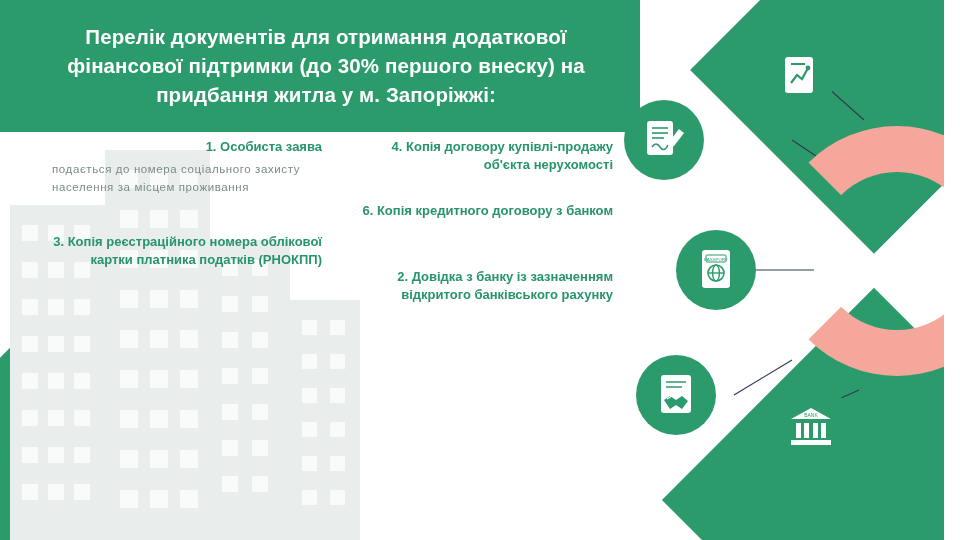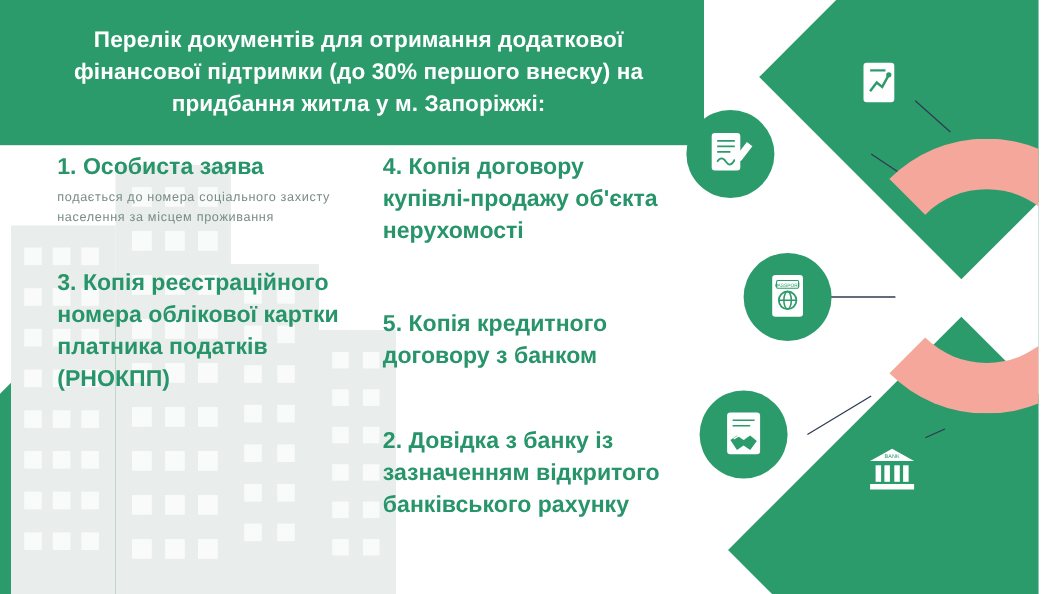--- a/index.html
+++ b/index.html
@@ -71,24 +71,25 @@
   }
   
   .col {
     position: absolute;
     color: #27946a;
   }
   .col-left { left: 52px; top: 138px; width: 270px; }
   .col-right { left: 348px; top: 138px; width: 265px; }
   .item { margin-bottom: 14px; }
   .item-title {
-    font-size: 21px;
+    font-size: 13px;
     font-weight: bold;
     line-height: 1.38;
     color: #27946a;
+    text-align: right;
   }
   .item-sub {
     margin-top: 5px;
     font-size: 11.5px;
     line-height: 1.55;
     color: #7a8c84;
     letter-spacing: 0.6px;
     font-weight: normal;
   }
   .gap-1 { margin-bottom: 36px; }
@@ -221,25 +222,25 @@
     <div class="item gap-1">
       <div class="item-title">1. Особиста заява</div>
       <div class="item-sub">подається до номера соціального захисту населення за місцем проживання</div>
     </div>
     <div class="item gap-3">
       <div class="item-title">3. Копія реєстраційного номера облікової картки платника податків (РНОКПП)</div>
     </div>
   </div>
 
   <div class="col col-right">
-    <div class="item" style="margin-bottom:56px">
+    <div class="item" style="margin-bottom:28px">
       <div class="item-title">4. Копія договору купівлі-продажу об'єкта нерухомості</div>
     </div>
     <div class="item" style="margin-bottom:48px">
-      <div class="item-title">5. Копія  кредитного договору з банком</div>
+      <div class="item-title">6. Копія  кредитного договору з банком</div>
     </div>
     <div class="item">
       <div class="item-title">2. Довідка з банку із зазначенням відкритого банківського рахунку</div>
     </div>
   </div>
 
   <div class="graphic">
 
     <svg style="position:absolute; left:0; top:0; width:330px; height:540px;">
       <g stroke="#2f3b52" stroke-width="1.2" fill="none">

